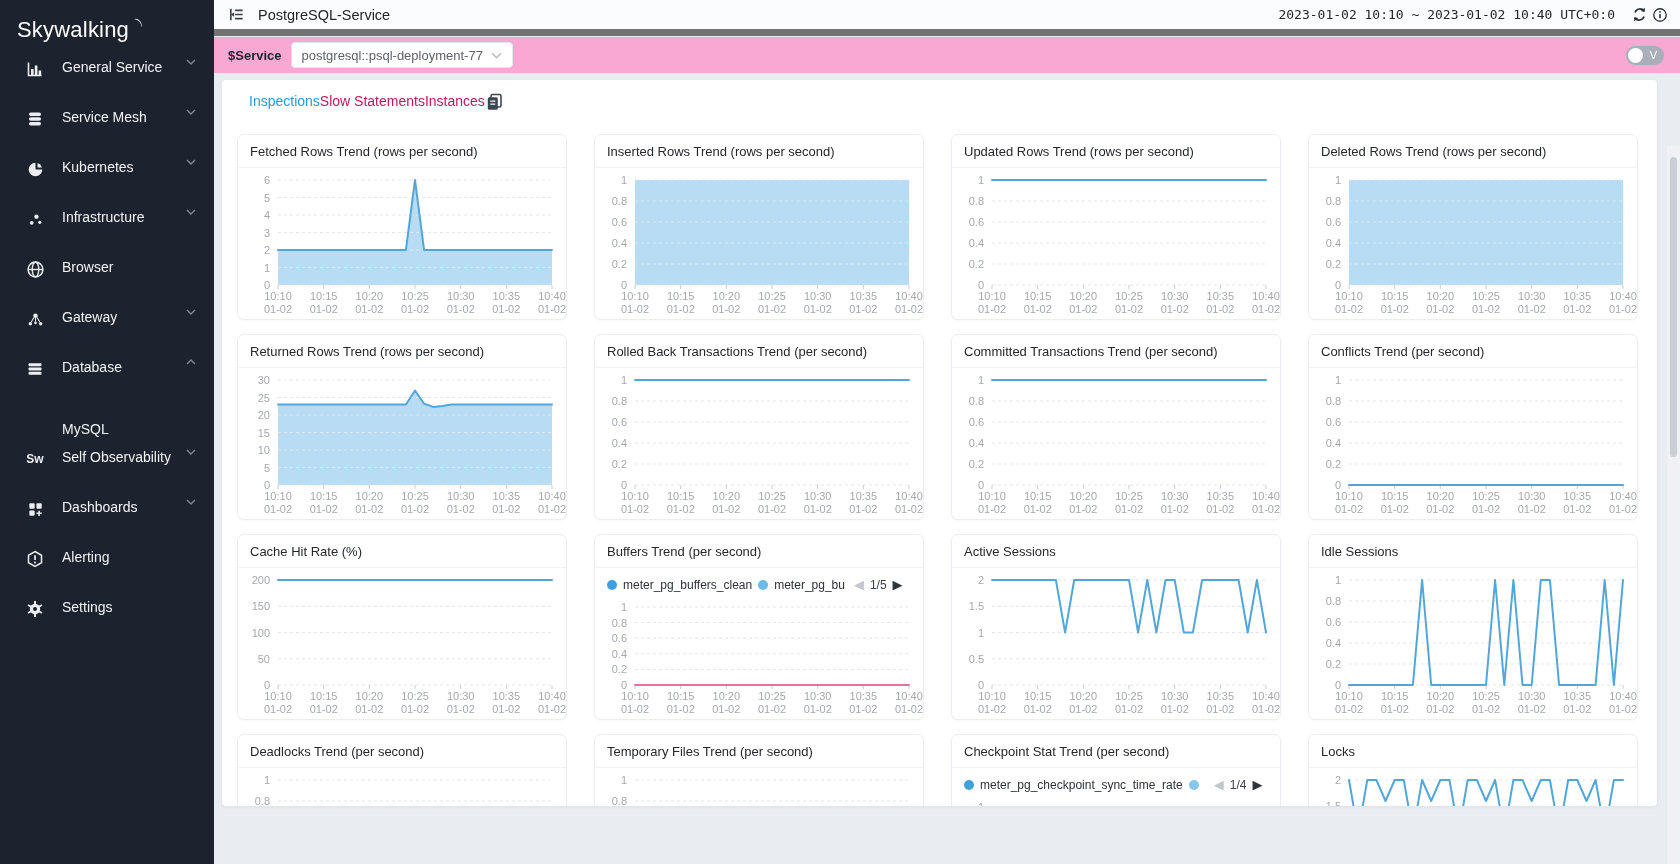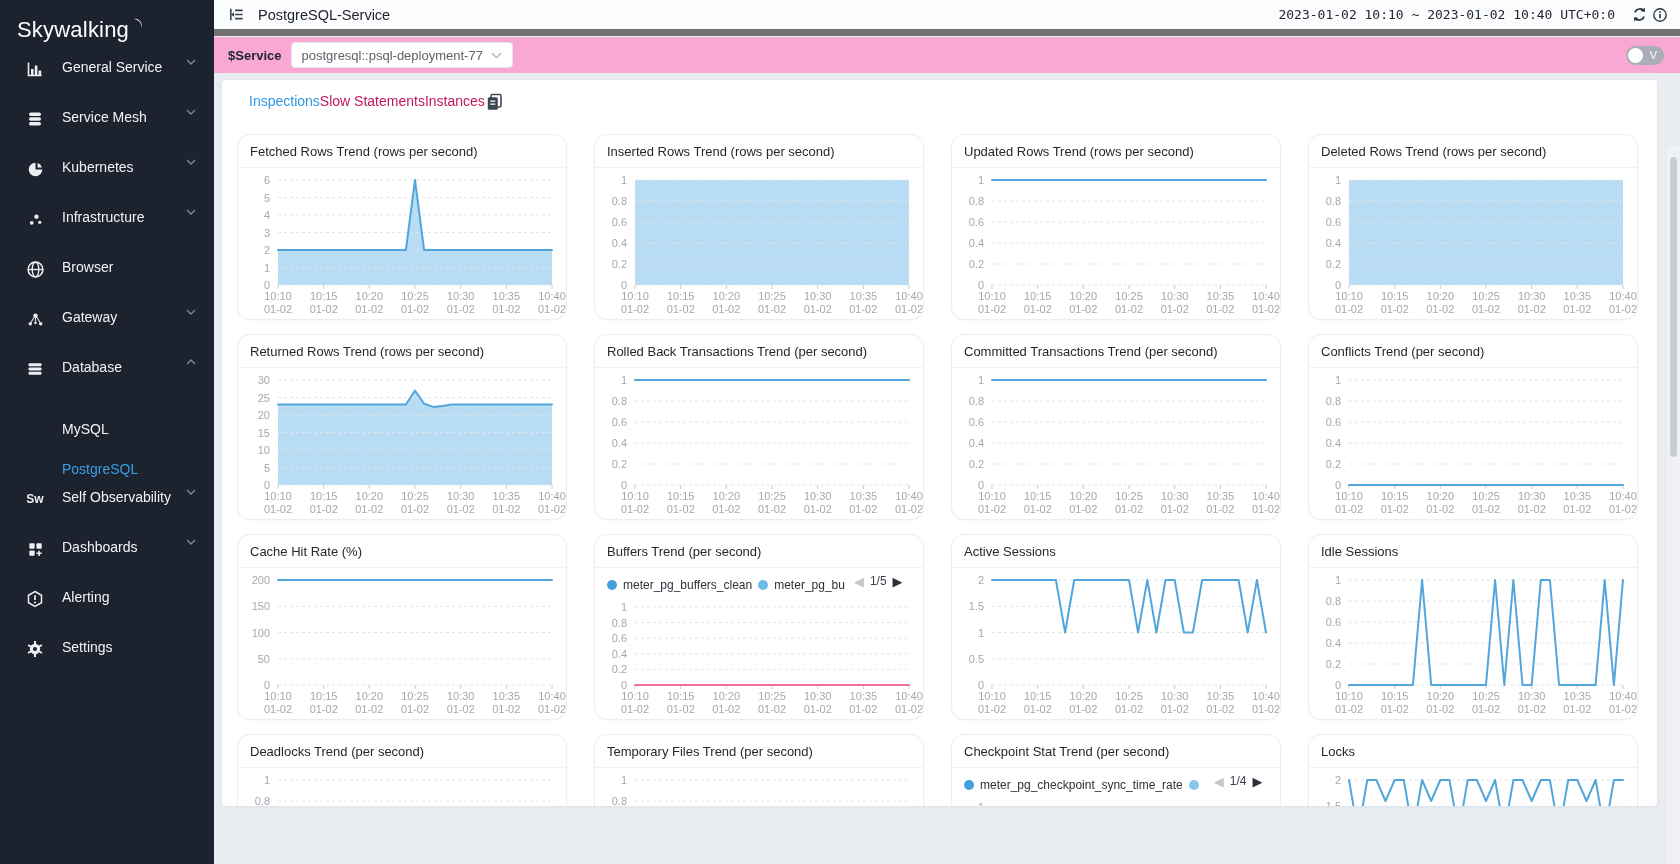--- a/index.html
+++ b/index.html
@@ -34,23 +34,23 @@
 .knob{position:absolute;left:2px;top:2px;width:15px;height:15px;border-radius:50%;background:#fff}
 .tg-label{position:absolute;right:7px;top:3px;color:#fff;font-size:11px;line-height:13px}
 
 .content{position:absolute;left:214px;top:73px;right:0;bottom:0;background:#e9ecf0}
 .card{position:absolute;left:8px;top:7px;width:1435px;height:726px;background:#fff;border-radius:4px;overflow:hidden;box-shadow:0 1px 4px rgba(0,0,0,.05)}
 .tabs{height:42px;display:flex;align-items:center;padding:0 27px}
 .tab{font-size:14px;color:#be185d;cursor:pointer}
 .tab.active{color:#2f96e3}
 .tab-icon{display:flex;cursor:pointer}
 .grid{display:grid;grid-template-columns:repeat(4,330px);column-gap:27px;row-gap:14px;padding:12px 15px 0 15px}
-.panel{height:186px;background:#fff;border:1px solid #ebedf0;border-radius:13px;box-shadow:0 1px 2px rgba(0,0,0,.03);display:flex;flex-direction:column;overflow:hidden}
+.panel{height:186px;background:#fff;border:1px solid #ebedf0;border-radius:7px;box-shadow:0 1px 2px rgba(0,0,0,.03);display:flex;flex-direction:column;overflow:hidden}
 .panel-title{height:33px;line-height:33px;padding:0 12px;font-size:13px;font-weight:500;color:#24282d;border-bottom:1px solid #f1f2f4;white-space:nowrap;overflow:hidden;flex:none}
-.legend{height:27px;flex:none;display:flex;justify-content:flex-start;gap:6px;font-size:12px;color:#2c323a;padding:6px 6px 0 12px;white-space:nowrap;overflow:hidden}
+.legend{height:27px;flex:none;display:flex;align-items:center;justify-content:flex-start;gap:6px;font-size:12px;color:#2c323a;padding:6px 6px 0 12px;white-space:nowrap;overflow:hidden}
 .lg-item{display:flex;align-items:center}
 .dot{width:10px;height:10px;border-radius:50%;display:inline-block;margin-right:6px;background:#41a0dc;flex:none}
 .lg-trunc{max-width:78px;overflow:hidden;display:inline-block}
 .pg-prev{color:#c3c7cd;font-size:13px;margin-left:3px;cursor:pointer}
 .pg-num{font-size:12px;color:#3a4048}
 .pg-next{color:#2e343c;font-size:13px;cursor:pointer}
 .chart-body{flex:1;position:relative;overflow:hidden}
 .ax{font-size:11px;fill:#a4a8ae}
 
 .sb-track{position:absolute;right:0;top:73px;bottom:0;width:13px;background:#eff1f4}
@@ -175,23 +175,20 @@
       <span class="lbl">Database</span>
       <span class="chev">
           <svg width="10" height="6" viewBox="0 0 10 6" style="transform:rotate(180deg)">
             <path d="M1 1 L5 5 L9 1" stroke="currentColor" stroke-width="1.4" fill="none"></path>
           </svg>
         </span>
     </div>
 
     <div class="sub-item">
       <span>MySQL</span>
-    </div>
-    <div class="sub-item active">
-      <span>PostgreSQL</span>
     </div>
 
     <div class="nav-item">
       <span class="ic sw-ic">
           <span>Sw</span>
         </span>
       <span class="lbl">Self Observability</span>
       <span class="chev">
           <svg width="10" height="6" viewBox="0 0 10 6">
             <path d="M1 1 L5 5 L9 1" stroke="currentColor" stroke-width="1.4" fill="none"></path>

